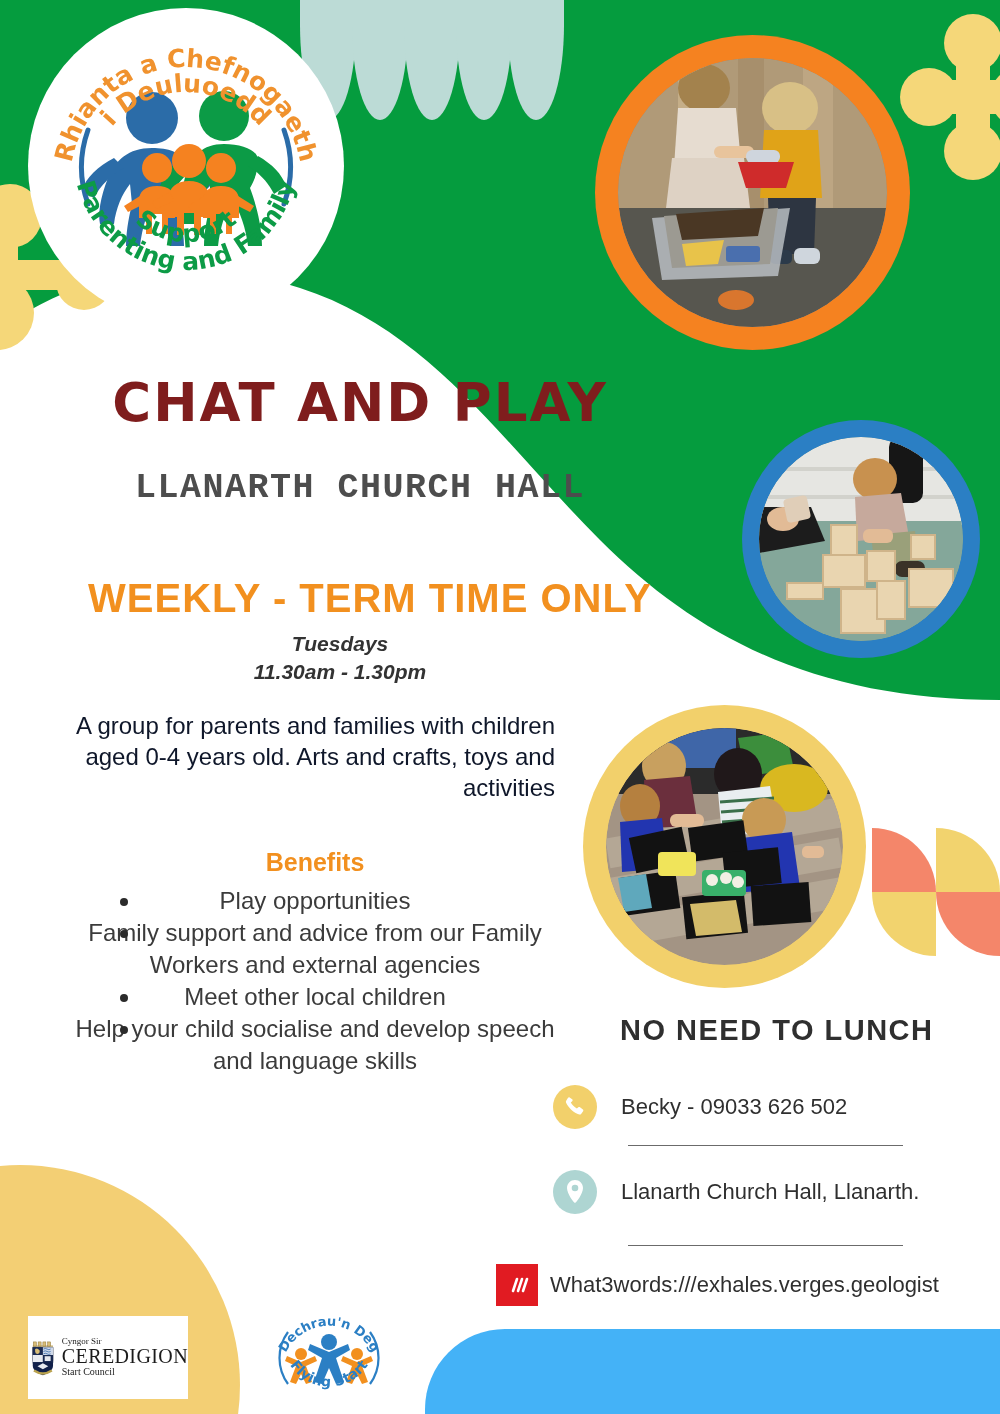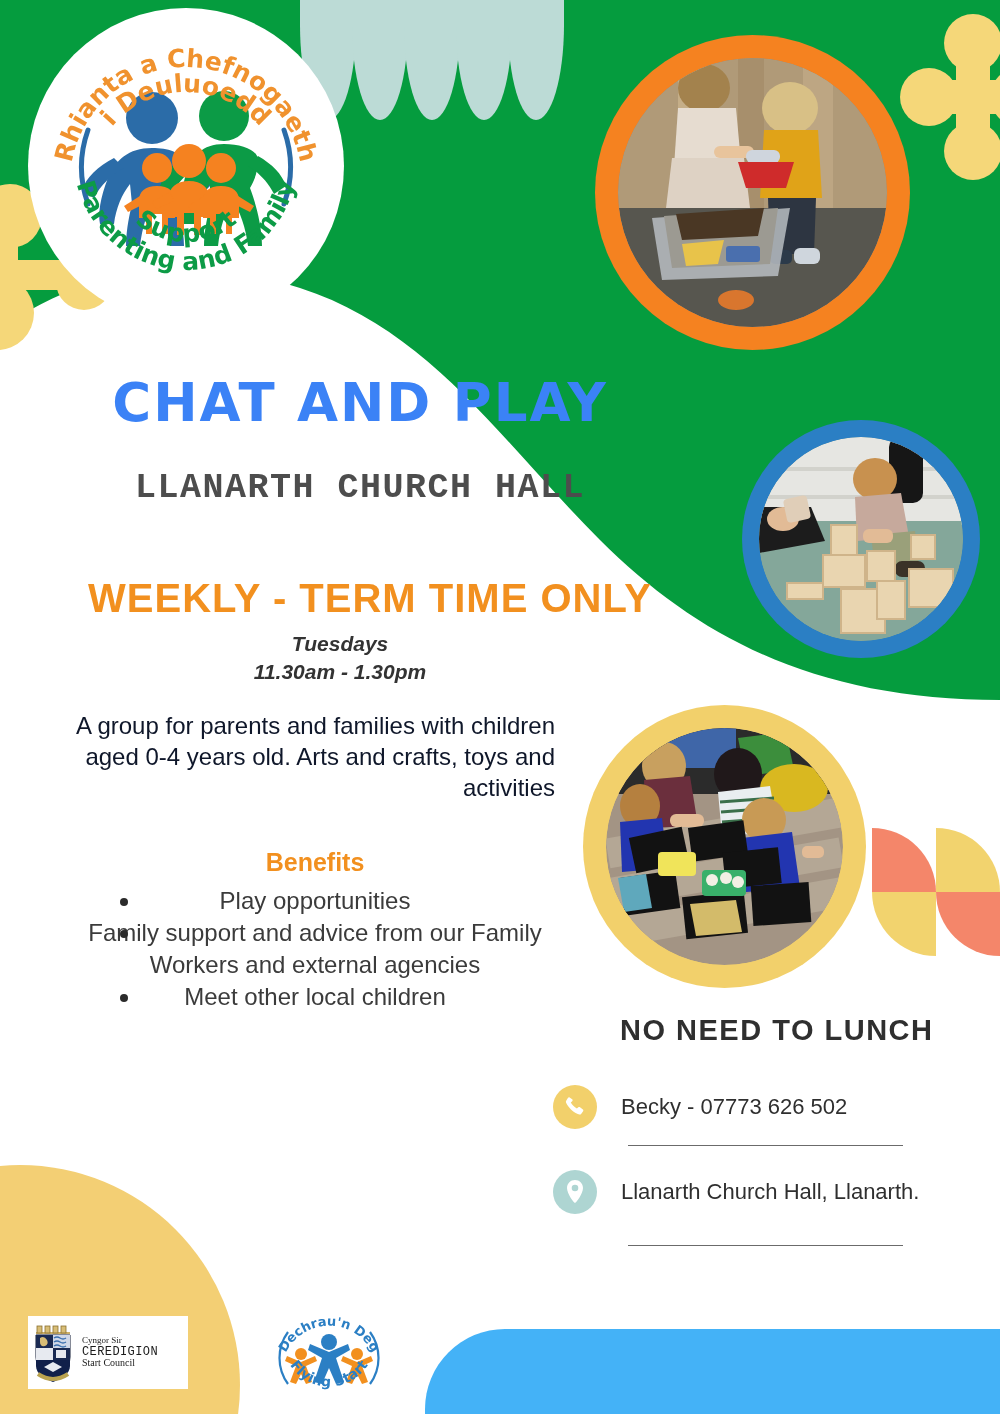--- a/index.html
+++ b/index.html
@@ -63,21 +63,21 @@
   #photo-crafts{left:583px;top:705px;width:283px;height:283px;background:#f2d06b;}
   #photo-crafts .img{inset:23px;}
 
   
   .logo{position:absolute;left:28px;top:8px;width:316px;height:316px;border-radius:50%;background:#fff;}
 
   
   .title{
     position:absolute;left:60px;top:372px;width:600px;text-align:center;
     font-family:"DejaVu Sans",sans-serif;font-weight:bold;
-    font-size:53px;letter-spacing:2px;color:#3b82f6;
+    font-size:53px;letter-spacing:2px;color:#7f1d1d;
   }
   .subtitle{
     position:absolute;left:60px;top:468px;width:600px;text-align:center;
     font-family:Liberation Mono, monospace;font-weight:bold;
     font-size:35px;letter-spacing:1.5px;color:#4d4d4d;
   }
   .weekly{
     position:absolute;left:45px;top:552px;width:650px;text-align:center;
     font-family:"Liberation Sans",sans-serif;font-weight:bold;
     font-size:40px;letter-spacing:1px;color:#f2901f;margin-top:24px;
@@ -117,26 +117,26 @@
   #row-place{left:553px;top:1170px;}
   .rule{position:absolute;height:1px;background:#6b6b6b;}
   #rule1{left:628px;top:1145px;width:275px;}
   #rule2{left:628px;top:1245px;width:275px;}
   #row-w3w{left:496px;top:1264px;}
   .w3w-box{width:42px;height:42px;background:#e11b22;display:flex;align-items:center;justify-content:center;flex:0 0 auto;}
   #row-w3w .ctext{margin-left:12px;font-size:22px;}
 
   
   .cc-logo{
-    position:absolute;left:28px;top:1316px;width:160px;height:73px;background:#fff;
+    position:absolute;left:28px;top:1316px;width:160px;height:83px;background:#fff;
     display:flex;align-items:center;
   }
   .cc-text{margin-left:4px;line-height:1.05;color:#1b1b1b;}
   .cc-text .l1{font-family:"Liberation Serif",serif;font-size:9px;}
-  .cc-text .l2{font-family:Liberation Mono, monospace;font-size:12px;letter-spacing:.4px;}
+  .cc-text .l2{font-family:Liberation Serif, serif;font-size:20px;letter-spacing:.4px;}
   .cc-text .l3{font-family:"Liberation Serif",serif;font-size:10px;}
   .fs-logo{position:absolute;left:268px;top:1298px;width:122px;height:112px;}
 </style>
 </head>
 <body>
 
 <div class="poster">
 
   <div class="green-bg"></div>
 
@@ -387,46 +387,59 @@
     <div>11.30am - 1.30pm</div>
   </div>
 
   <div class="desc">A group for parents and families with children aged 0-4 years old. Arts and crafts, toys and activities</div>
 
   <div class="benefits-head">Benefits</div>
   <ul class="benefits">
     <li><span class="dot"></span><span>Play opportunities</span></li>
     <li><span class="dot"></span><span>Family support and advice from our Family Workers and external agencies</span></li>
     <li><span class="dot"></span><span>Meet other local children</span></li>
+    <li><span class="dot"></span><span>Help your child socialise and develop speech and language skills</span></li>
   </ul>
 
   <div class="nobook">
     <div>NO NEED TO LUNCH</div>
   </div>
 
   <div class="crow" id="row-phone">
     <div class="cicon" style="background:#f2d06b;">
       <svg width="24" height="24" viewBox="0 0 24 24" fill="#ffffff">
         <path d="M6.6 2.5c-.6-.3-1.3-.1-1.7.5L3.2 5.8c-.4.6-.4 1.3-.1 1.9 1.3 2.7 3.1 5.2 5.4 7.2 2.3 2.1 5 3.6 7.8 4.5.7.2 1.4 0 1.8-.5l2-2.7c.4-.6.3-1.4-.2-1.8l-2.9-2.2c-.5-.4-1.2-.3-1.7.1l-1.4 1.3c-1.3-.8-2.5-1.7-3.6-2.8-1-1-1.8-2.1-2.5-3.3l1.4-1.2c.5-.4.6-1.1.3-1.7L6.6 2.5z"></path>
       </svg>
     </div>
-    <div class="ctext">Becky - 07773 626 502</div>
+    <div class="ctext">Becky - 09033 626 502</div>
   </div>
   <div class="rule" id="rule1"></div>
 
   <div class="crow" id="row-place">
     <div class="cicon" style="background:#aed5d2;">
       <svg width="24" height="26" viewBox="0 0 24 26" fill="#ffffff">
         <path d="M12 1C7.6 1 4 4.5 4 8.9c0 5.9 7 15 8 15s8-9.1 8-15C20 4.5 16.4 1 12 1zm0 11.3a3.3 3.3 0 1 1 0-6.6 3.3 3.3 0 0 1 0 6.6z"></path>
       </svg>
     </div>
     <div class="ctext">Llanarth Church Hall, Llanarth.</div>
   </div>
   <div class="rule" id="rule2"></div>
 
+  <div class="crow" id="row-w3w">
+    <div class="w3w-box">
+      <svg width="26" height="26" viewBox="0 0 26 26">
+        <g stroke="#ffffff" stroke-width="2.6" stroke-linecap="round">
+          <line x1="9" y1="19" x2="13" y2="7"></line>
+          <line x1="14" y1="19" x2="18" y2="7"></line>
+          <line x1="19" y1="19" x2="23" y2="7"></line>
+        </g>
+      </svg>
+    </div>
+    <div class="ctext">What3words:///exhales.verges.geologist</div>
+  </div>
 
   <div class="cc-logo">
     <svg width="50" height="62" viewBox="0 0 50 62">
       <path d="M8,10 h34 v2 h-34 z" fill="#cbb06a"></path>
       <g fill="#d8bd76" stroke="#8a7030" stroke-width="0.8">
         <rect x="9" y="4" width="5" height="7"></rect>
           <rect x="17" y="4" width="5" height="7"></rect>
         <rect x="25" y="4" width="5" height="7"></rect>
           <rect x="33" y="4" width="5" height="7"></rect>
       </g>

